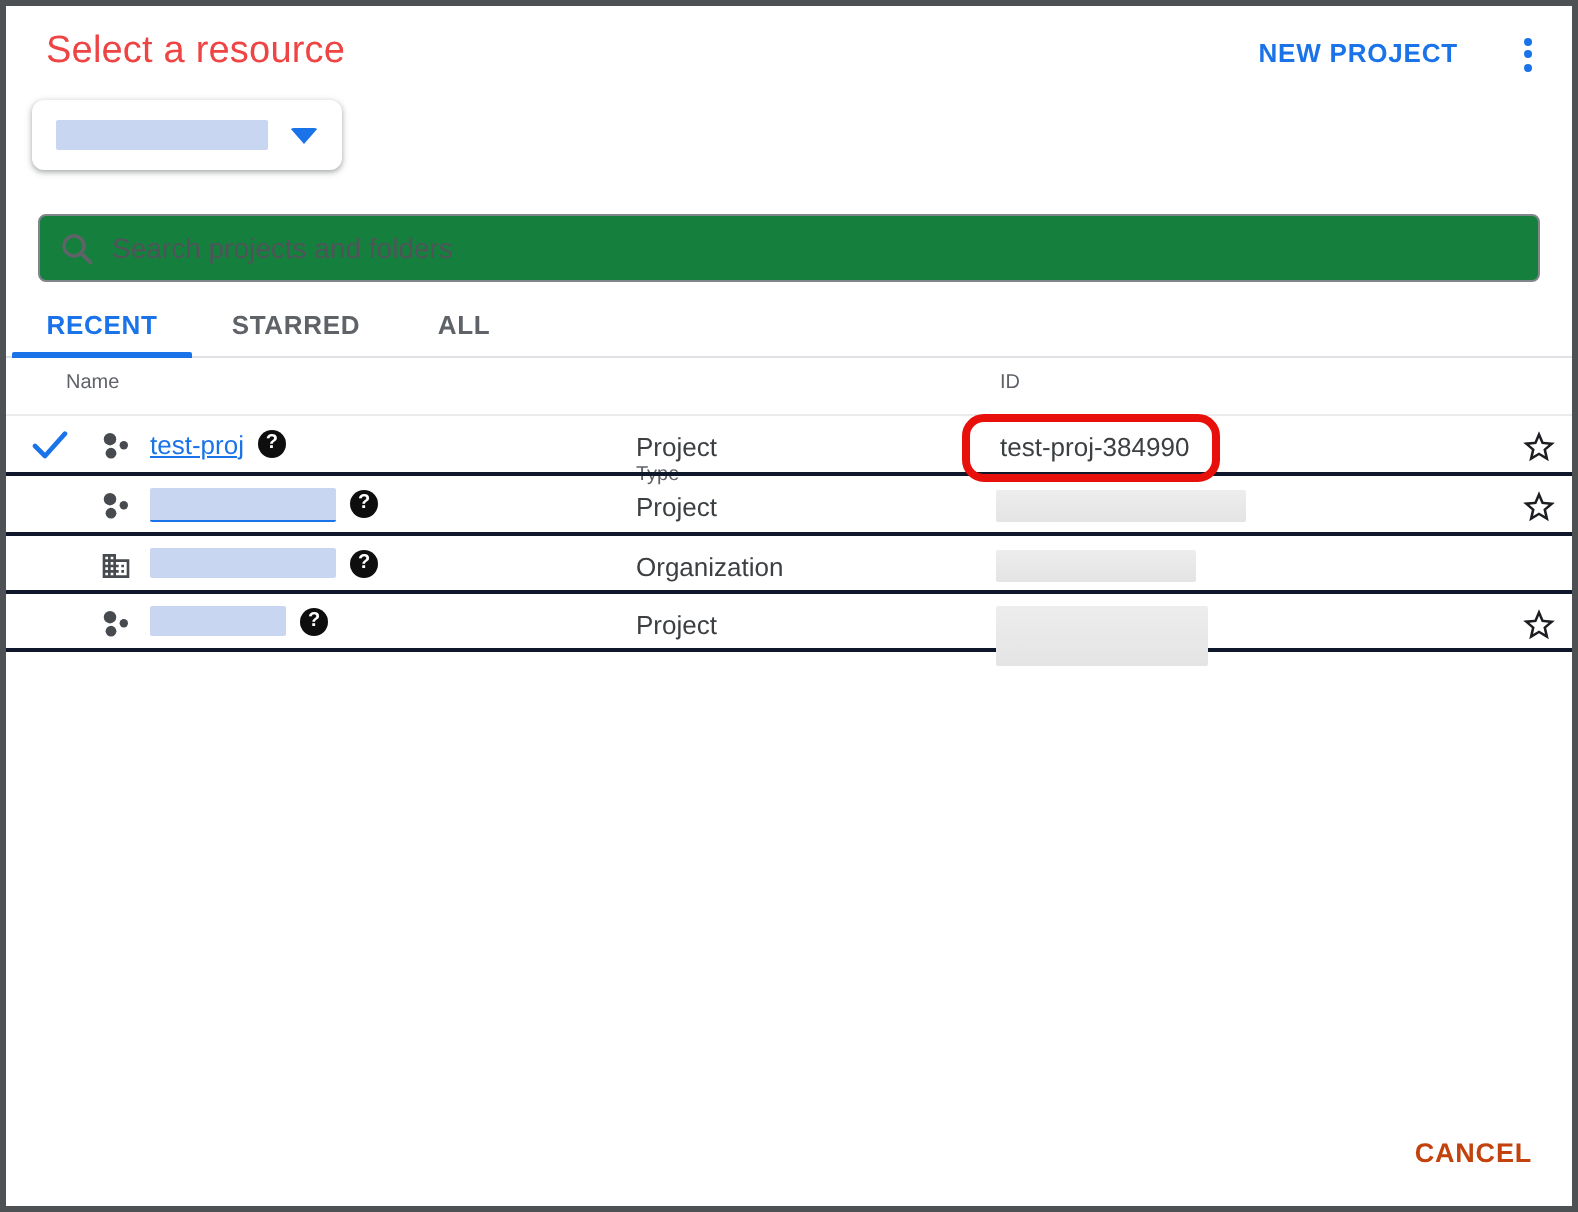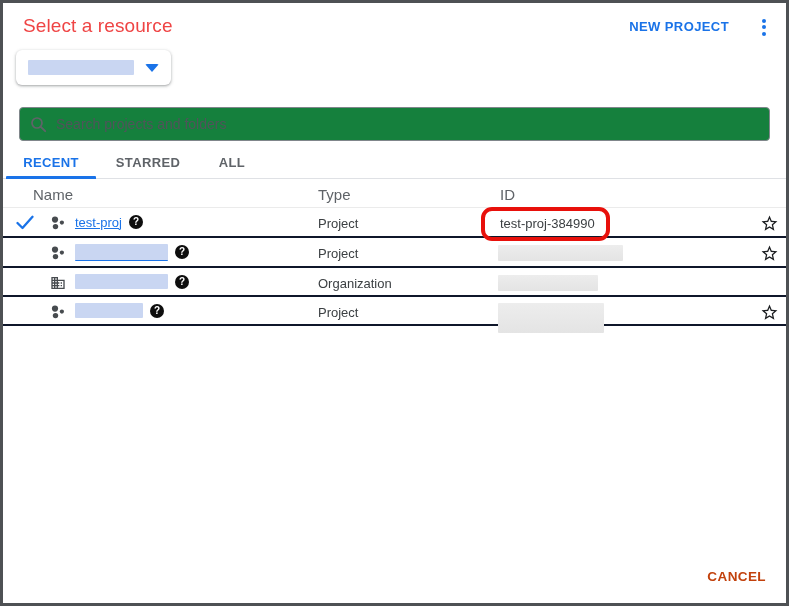--- a/index.html
+++ b/index.html
@@ -82,25 +82,25 @@
   .tab-all     { width: 64px; }
   .tab.active { color: #1a73e8; }
   .tab.active::after {
     content: ""; position: absolute; left: 0; right: 0; bottom: -1px;
     height: 3px; background: #1a73e8; border-radius: 1px 1px 0 0;
   }
 
   
   .thead {
     position: absolute; left: 0; top: 176px; right: 0; height: 29px;
-    border-bottom: 1px solid #ebebeb; font-size: 15px; color: #5f6368;
+    border-bottom: 1px solid #ebebeb; font-size: 10px; color: #5f6368;
   }
   .thead span { position: absolute; top: 7px; }
   .col-name { left: 30px; }
-  .col-type { left: 315px; }
+  .col-type { left: 315px; margin-top: 46px; }
   .col-id   { left: 497px; }
 
   .row {
     position: absolute; left: 0; right: 0; height: 30px;
     border-bottom: 2px solid #0f172a; font-size: 13px; color: #3c4043;
     cursor: pointer;
   }
   .row1 { top: 205px; }
   .row2 { top: 235px; }
   .row3 { top: 265px; height: 29px; }

